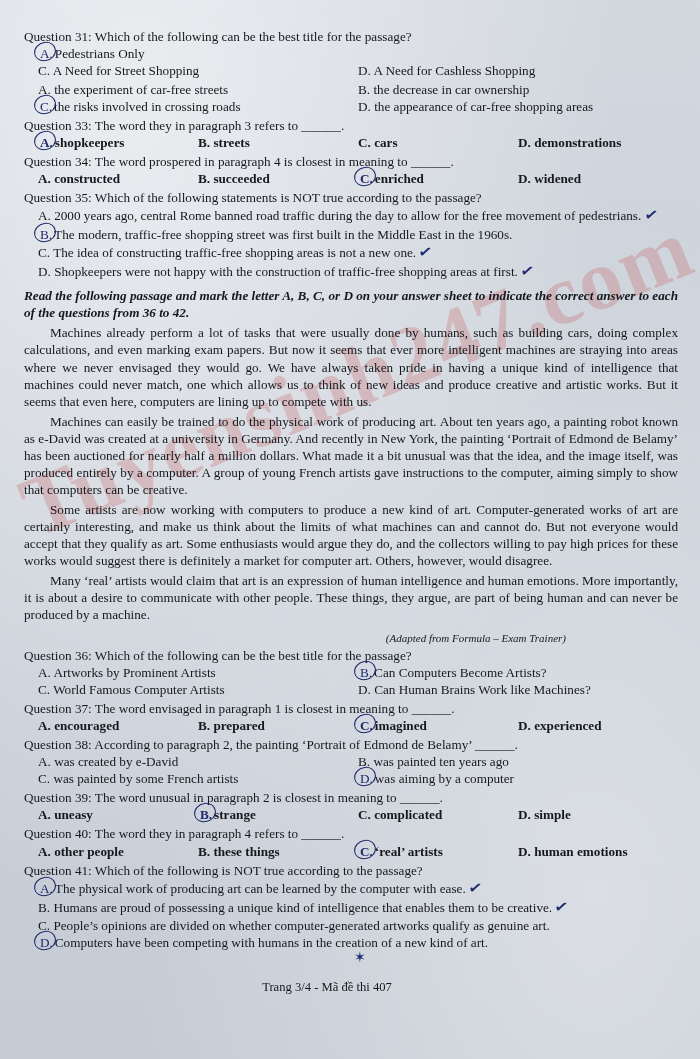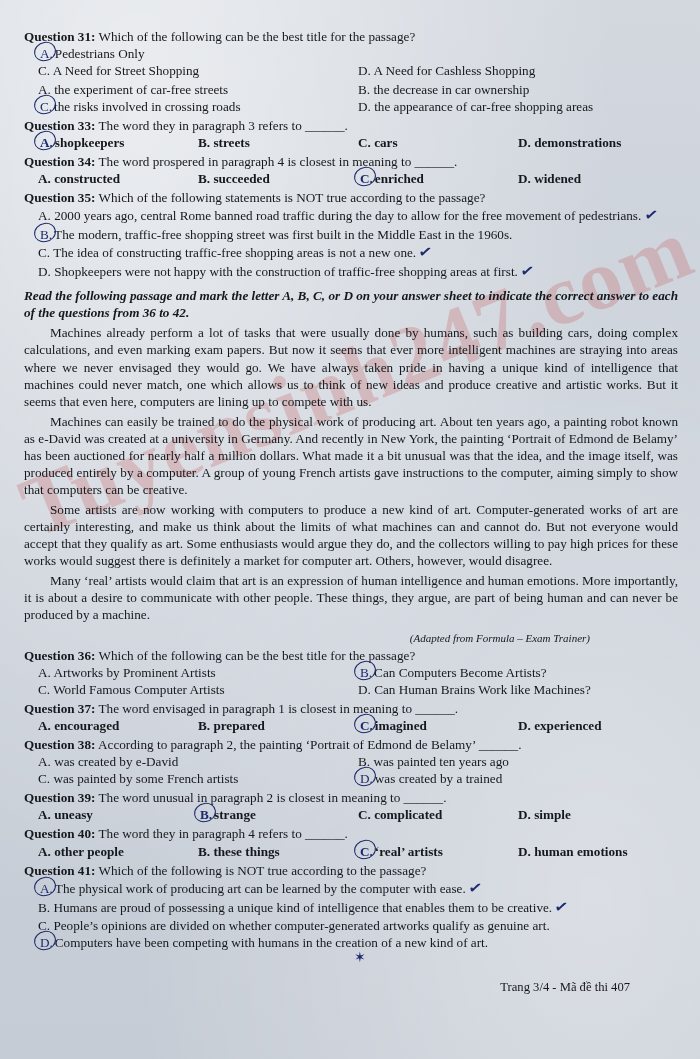--- a/index.html
+++ b/index.html
@@ -42,21 +42,21 @@
   .content {
     position: relative;
     z-index: 2;
     font-size: 13.2px;
     line-height: 1.29;
   }
   .q {
     margin-top: 2px;
   }
   .qhead {
-    font-weight: 700;
+    font-weight: 400;
   }
   .qtext {
     font-weight: 400;
   }
   .qline {
     text-align: justify;
   }
   .opts {
     display: flex;
     margin-left: 14px;
@@ -81,25 +81,25 @@
   }
   .para {
     text-align: justify;
     text-indent: 26px;
     margin-top: 3px;
   }
   .adapted {
     text-align: right;
     font-size: 11px;
     margin-top: 8px;
-    margin-right: 88px;
+    margin-right: 112px;
   }
   .footer {
     margin-top: 12px;
-    text-align: right;
+    text-align: center;
     font-size: 12.6px;
     padding-right: 48px;
   }
   
   .circle {
     position: relative;
     display: inline-block;
     padding: 0 2px;
   }
   .circle::before {
@@ -238,21 +238,21 @@
       <div class="qline">
         <span class="qhead">Question 38:</span>
         <span class="qtext">According to paragraph 2, the painting ‘Portrait of Edmond de Belamy’ ______.</span>
       </div>
       <div class="opts two">
         <div><span>A.</span> <span>was created by e-David</span></div>
         <div><span>B.</span> <span>was painted ten years ago</span></div>
       </div>
       <div class="opts two">
         <div><span>C.</span> <span>was painted by some French artists</span></div>
-        <div><span class="circle pen">D.</span><span>was created by a trained</span></div>
+        <div><span class="circle pen">D.</span><span>was aiming by a computer</span></div>
       </div>
     </div>
 
     <div class="q">
       <div class="qline">
         <span class="qhead">Question 39:</span>
         <span class="qtext">The word unusual in paragraph 2 is closest in meaning to ______.</span>
       </div>
       <div class="opts four">
         <div><span>A.</span> <span>uneasy</span></div>

